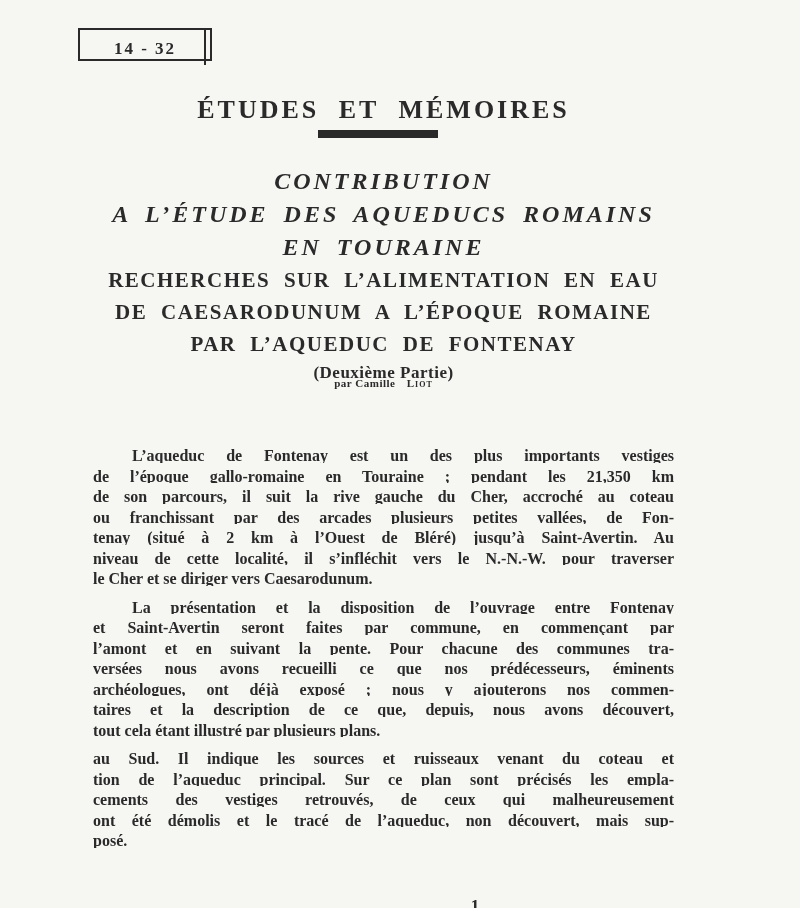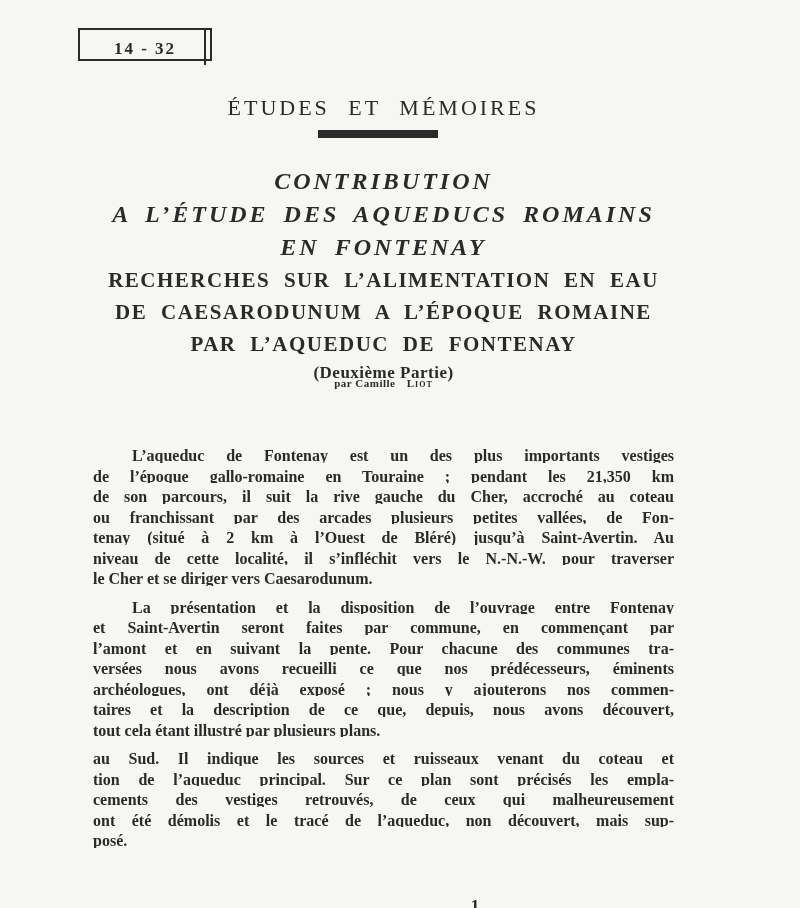--- a/index.html
+++ b/index.html
@@ -9,21 +9,21 @@
   .page { position:relative; width:800px; height:908px; background:var(--paper); overflow:hidden; }
 
   
   .stamp { position:absolute; left:70px; top:20px; width:134px; height:33px;
            border:2px solid var(--ink); text-align:center; line-height:29px;
            font-size:17px; font-weight:bold; letter-spacing:2px; }
   .stamp::after { content:""; position:absolute; right:4px; top:0; bottom:-6px; width:2px; background:var(--ink); }
 
   .content { position:absolute; left:73px; width:605px; text-align:center; }
 
-  .title { top:83px; font-size:22px; font-weight:normal; letter-spacing:3px; word-spacing:10px; }
+  .title { top:83px; font-size:26px; font-weight:bold; letter-spacing:3px; word-spacing:10px; }
   .title-rule { position:absolute; left:310px; top:122px; width:120px; height:3px; background:var(--ink); }
 
   .subtitle { top:149px; font-style:italic; font-weight:bold; font-size:24px;
               letter-spacing:3px; word-spacing:6px; }
   .subtitle .line { line-height:33px; height:33px; }
 
   .heading { top:248px; font-weight:bold; font-size:21px; letter-spacing:1.5px; word-spacing:7px; }
   .heading .line { line-height:32px; height:32px; }
 
   .part   { top:351px; font-weight:bold; font-size:17px; letter-spacing:0.5px; }
@@ -59,21 +59,21 @@
   <div class="stamp">
     <span>14 - 32</span>
   </div>
 
   <div class="content title">ÉTUDES ET MÉMOIRES</div>
   <div class="title-rule"></div>
 
   <div class="content subtitle">
       <div class="line">CONTRIBUTION</div>
       <div class="line">A L’ÉTUDE DES AQUEDUCS ROMAINS</div>
-      <div class="line">EN FONTENAY</div>
+      <div class="line">EN TOURAINE</div>
     </div>
 
   <div class="content heading">
       <div class="line">RECHERCHES SUR L’ALIMENTATION EN EAU</div>
       <div class="line">DE CAESARODUNUM A L’ÉPOQUE ROMAINE</div>
       <div class="line">PAR L’AQUEDUC DE FONTENAY</div>
     </div>
 
   <div class="content part">(Deuxième Partie)</div>
 

